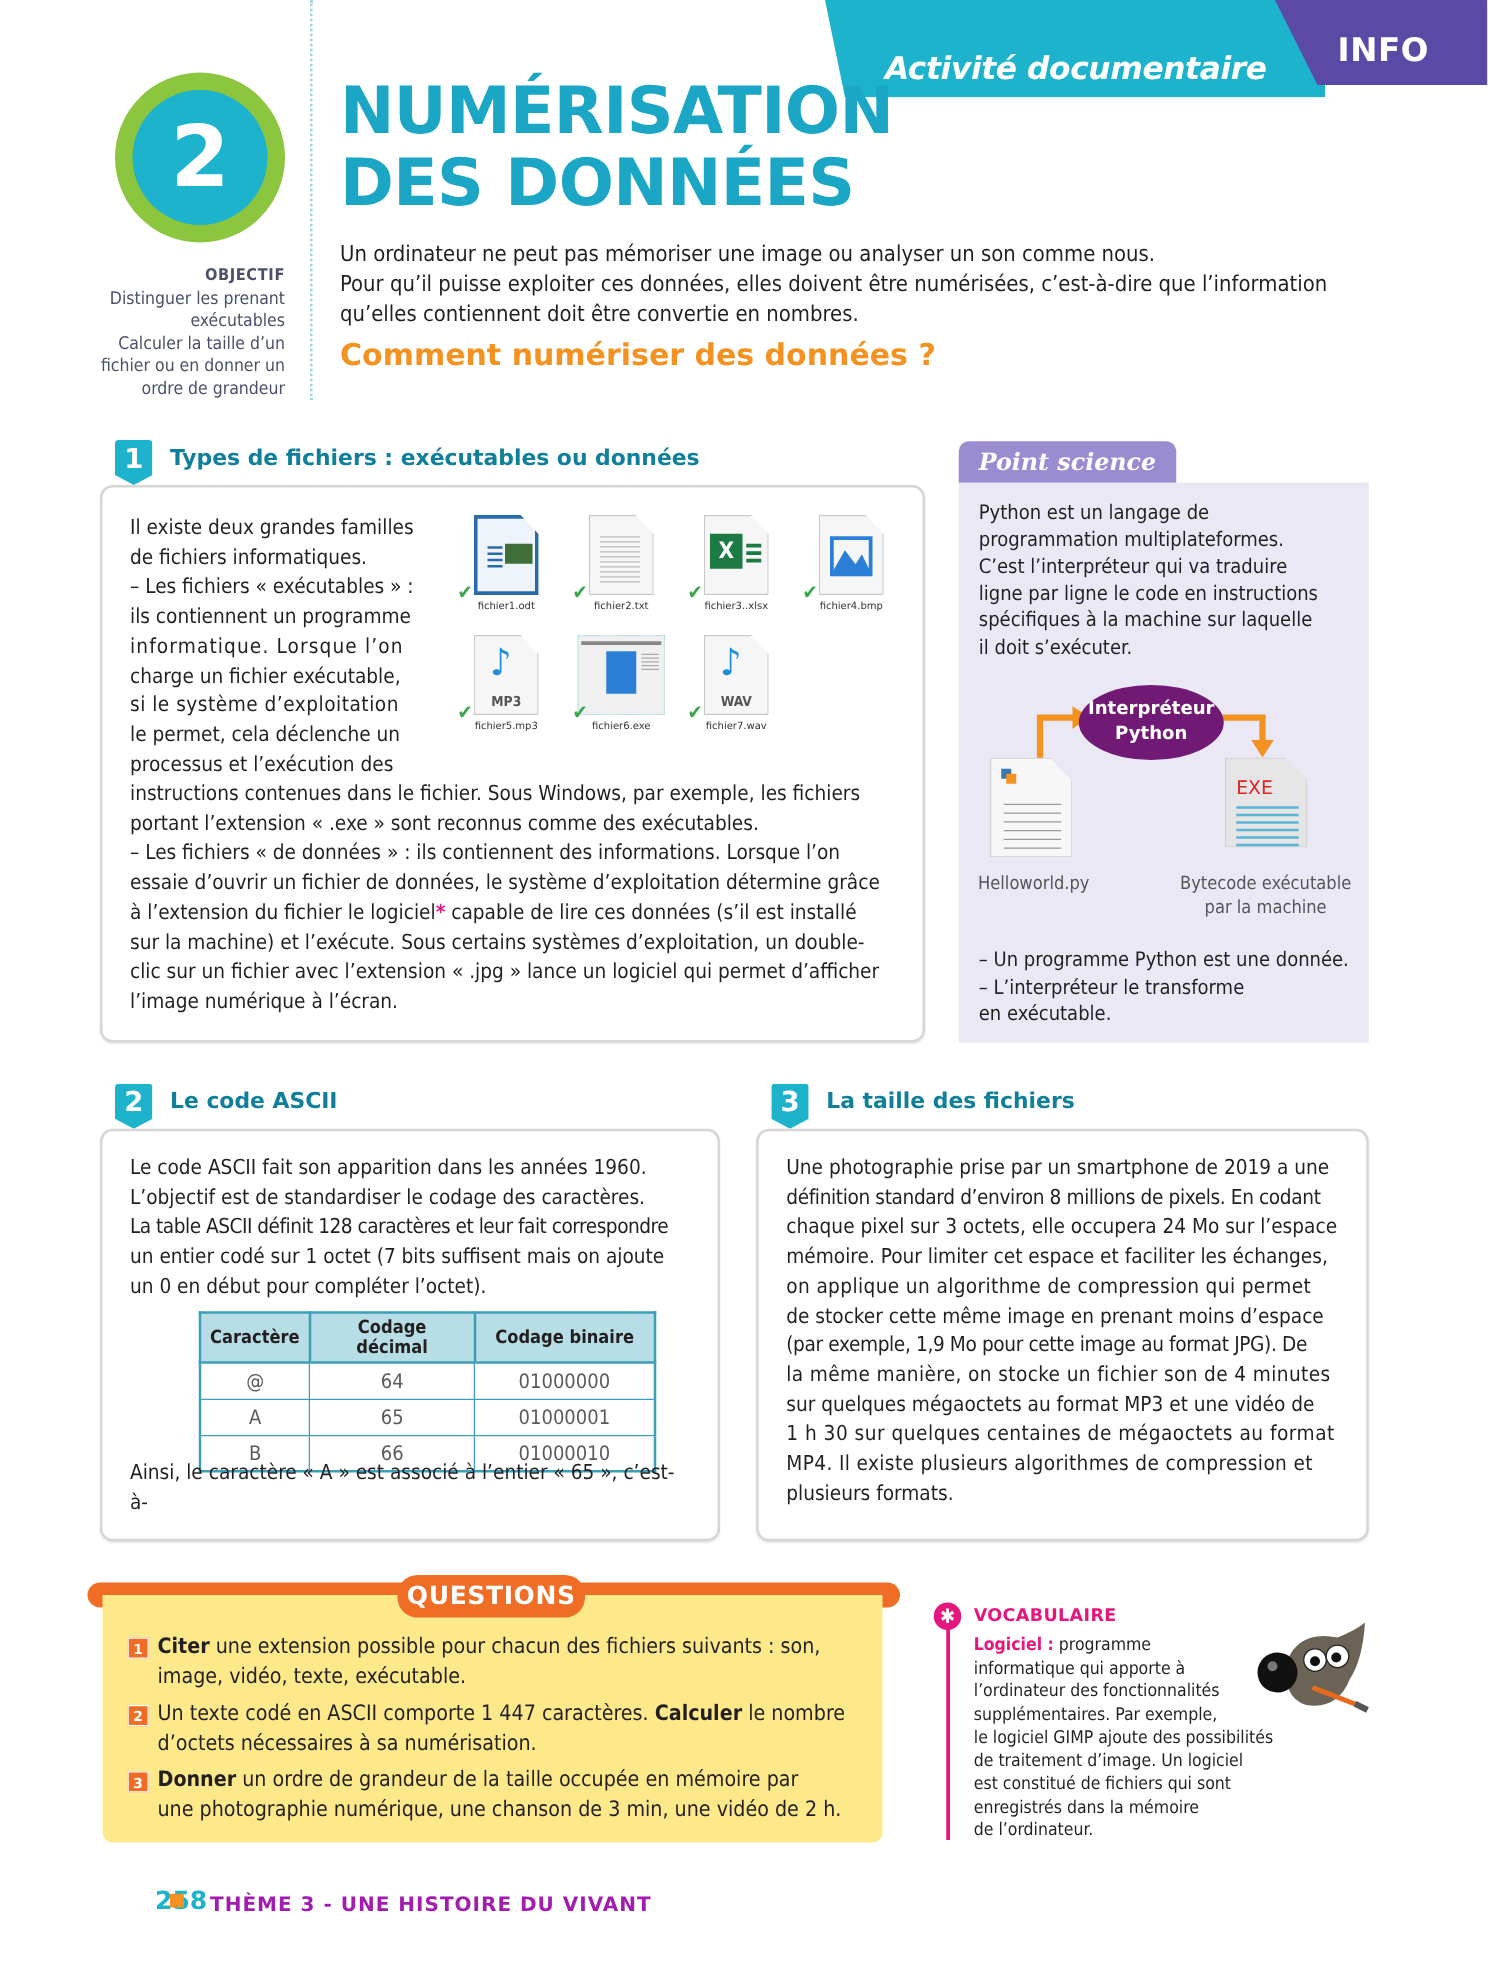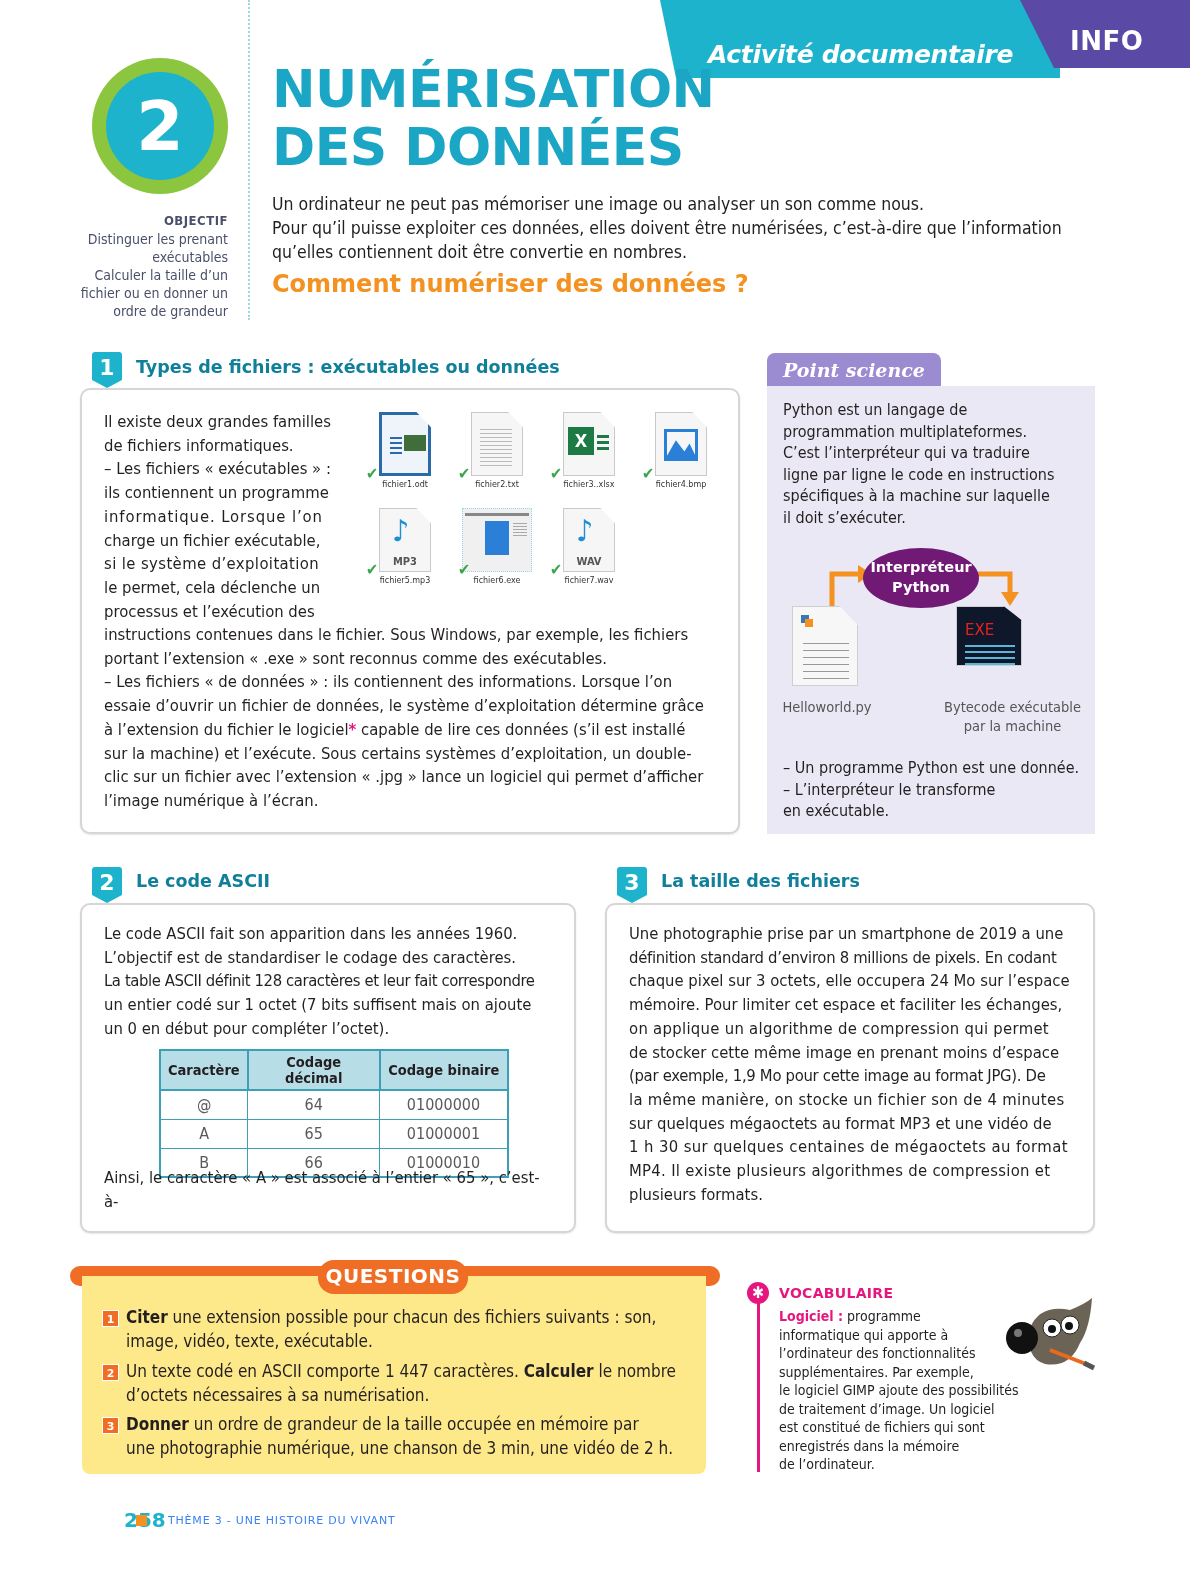--- a/index.html
+++ b/index.html
@@ -71,21 +71,21 @@
 
   
   .vocab-line { position: absolute; top: 1292px; left: 757px; width: 3px; height: 180px; background: #e5177e; }
   .vocab-dot { position: absolute; top: 1282px; left: 747px; width: 22px; height: 22px; border-radius: 50%; background: #e5177e; color: #fff; font-size: 16px; font-weight: bold; text-align: center; line-height: 22px; }
   .vocab-title { position: absolute; top: 1285px; left: 779px; font-family: "DejaVu Sans", sans-serif; font-weight: bold; font-size: 14px; color: #e5177e; letter-spacing: 0.3px; }
   .vocab-text { position: absolute; top: 1307px; left: 779px; width: 270px; font-size: 14px; line-height: 18.5px; color: #231f20; }
   .vocab-term { color: #e5177e; font-weight: bold; }
 
   .footer-num { position: absolute; top: 1508px; left: 80px; font-family: "DejaVu Sans", sans-serif; font-weight: bold; font-size: 20px; color: #1db3cc; margin-left: 44px; }
   .footer-sq { position: absolute; top: 1515px; left: 136px; width: 11px; height: 11px; background: #f39221; }
-  .footer-theme { position: absolute; top: 1514px; left: 168px; font-family: "DejaVu Sans", sans-serif; font-weight: normal; font-size: 11px; color: #3b82f6; letter-spacing: 0.8px; }
+  .footer-theme { position: absolute; top: 1514px; left: 168px; font-family: "DejaVu Sans", sans-serif; font-weight: bold; font-size: 16px; color: #a21caf; letter-spacing: 0.8px; }
 </style>
 </head>
 <body>
 
 <div class="banner">
   <div class="banner-cyan"></div>
   <div class="banner-purple"></div>
   <span class="banner-activity">Activité documentaire</span>
   <span class="banner-info">INFO</span>
 </div>
@@ -220,21 +220,21 @@
 </svg>
 <div class="ellipse">
   <div>Interpréteur</div>
   <div>Python</div>
 </div>
 <div class="abs" style="top:606px; left:792px; width:66px; height:80px; background:#f7f7f7; border:1px solid #cfcfcf; clip-path: polygon(0 0, 72% 0, 100% 24%, 100% 100%, 0 100%);">
   <div style="position:absolute; top:8px; left:8px; width:8px; height:8px; background:#3b77b0;"></div>
   <div style="position:absolute; top:12px; left:12px; width:8px; height:8px; background:#f39221;"></div>
   <div style="position:absolute; top:36px; left:10px; width:46px; height:1px; background:#999; box-shadow:0 7px 0 #999,0 14px 0 #999,0 21px 0 #999,0 28px 0 #999,0 35px 0 #999;"></div>
 </div>
-<div class="abs" style="top:606px; left:956px; width:66px; height:60px; background:#0f172a; border:1px solid #cfcfcf; clip-path: polygon(0 0, 72% 0, 100% 24%, 100% 100%, 0 100%);">
+<div class="abs" style="top:606px; left:980px; width:66px; height:72px; background:#e5e5e5; border:1px solid #cfcfcf; clip-path: polygon(0 0, 72% 0, 100% 24%, 100% 100%, 0 100%);">
   <div style="position:absolute; top:14px; left:8px; font-size:15px; color:#e42121; font-family:'DejaVu Sans', sans-serif;">EXE</div>
   <div style="position:absolute; top:38px; left:8px; width:50px; height:2px; background:#5bb5d6; box-shadow:0 6px 0 #5bb5d6,0 12px 0 #5bb5d6,0 18px 0 #5bb5d6,0 24px 0 #5bb5d6,0 30px 0 #5bb5d6;"></div>
 </div>
 <div class="ps-cap" style="top:698px; left:772px; width:110px;">Helloworld.py</div>
 <div class="ps-cap" style="top:698px; left:935px; width:155px;">
   <div>Bytecode exécutable</div>
   <div>par la machine</div>
 </div>
 <div class="ps-text" style="top:757px; left:783px;">
   <div>– Un programme Python est une donnée.</div>
@@ -250,21 +250,21 @@
   <div>L’objectif est de standardiser le codage des caractères.</div>
   <div style="letter-spacing:-0.4px;">La table ASCII définit 128 caractères et leur fait correspondre</div>
   <div>un entier codé sur 1 octet (7 bits suffisent mais on ajoute</div>
   <div>un 0 en début pour compléter l’octet).</div>
 </div>
 <table class="ascii-table">
   <thead>
     <tr>
       <th style="width:87px;">Caractère</th>
       <th style="width:132px;">Codage décimal</th>
-      <th style="width:128px;">Codage binaire</th>
+      <th style="width:144px;">Codage binaire</th>
     </tr>
   </thead>
   <tbody>
     <tr>
       <td>@</td>
       <td>64</td>
       <td>01000000</td>
     </tr>
     <tr>
       <td>A</td>

